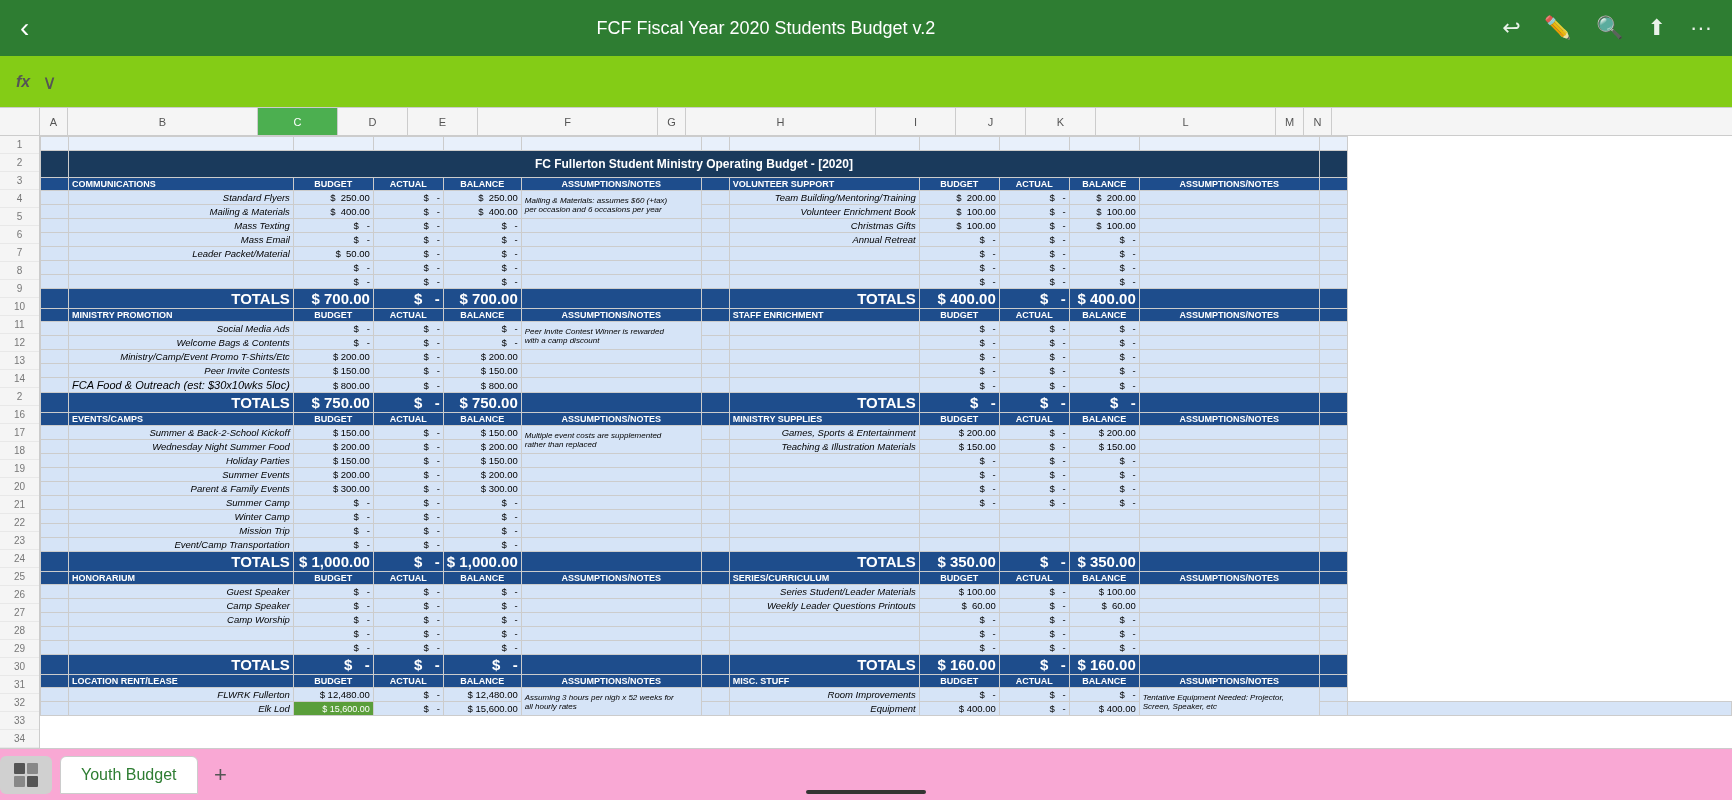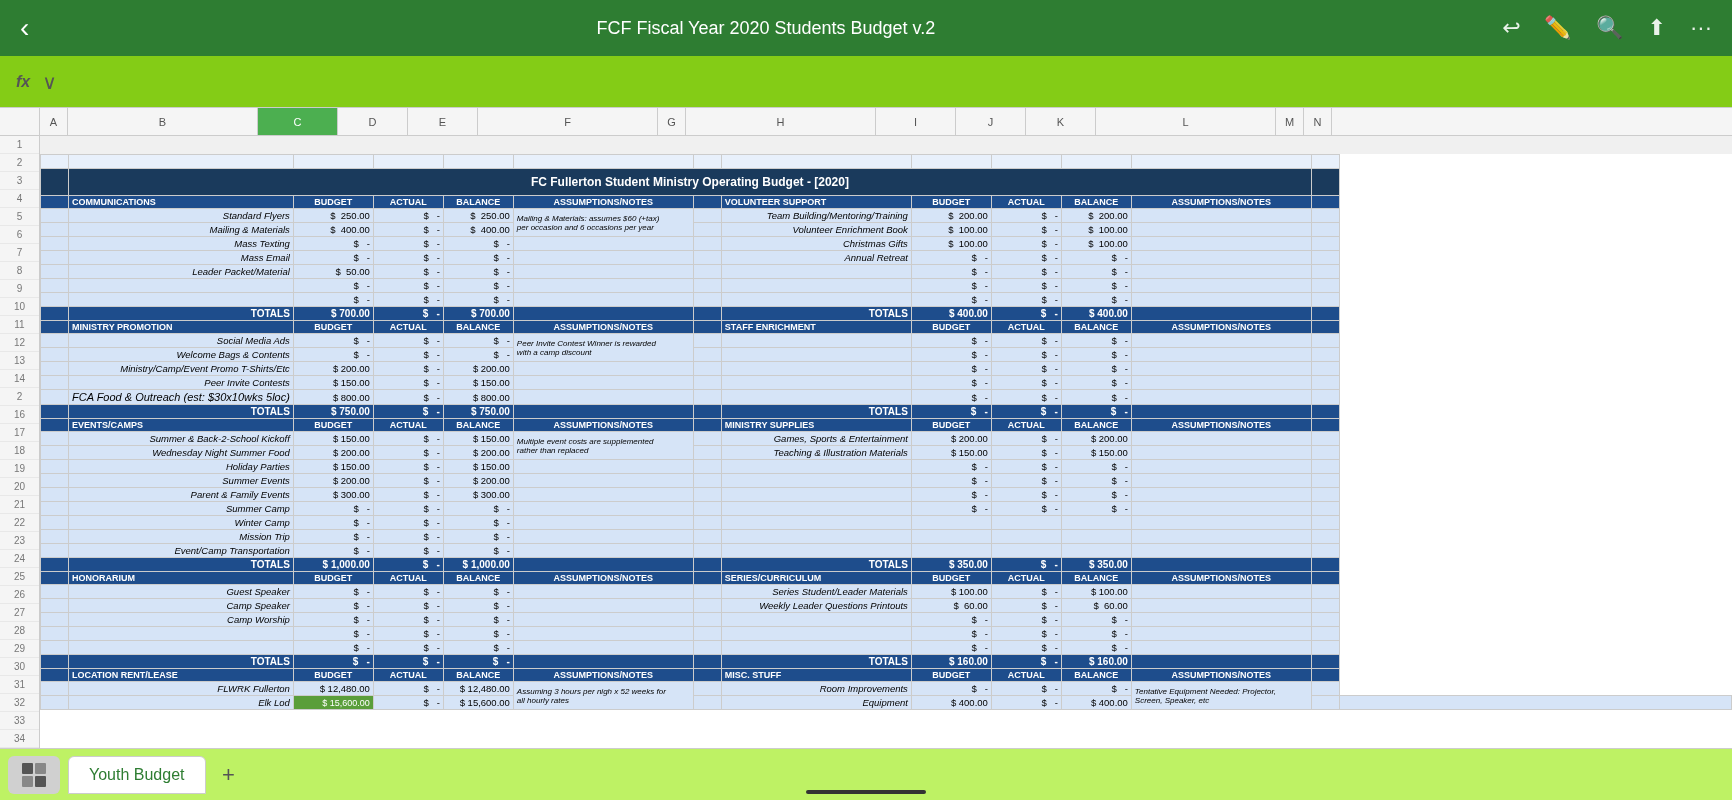--- a/index.html
+++ b/index.html
@@ -74,21 +74,20 @@
       justify-content: center;
       font-size: 10px;
       color: #777;
       border-bottom: 1px solid #e8e8e8;
     }
 
     .sheet-content {
       flex: 1;
       overflow: hidden;
       background: white;
-      margin-top: 18px;
     }
 
     
     .budget-table {
       border-collapse: collapse;
       font-size: 9.5px;
       width: 100%;
     }
     .budget-table td, .budget-table th {
       border: 1px solid #ccc;
@@ -115,44 +114,44 @@
     }
 
     
     .data-row-light td { background: #d6e4f7; }
 
     
     .total-row td {
       background: #1e4d8c;
       color: white;
       font-weight: bold;
-      font-size: 10px;
+      font-size: 15px;
     }
 
     
     .empty-row td { background: #e8f0fb; height: 14px; }
 
     
     .text-right { text-align: right; }
     .text-center { text-align: center; }
     .italic { font-style: italic; }
     .bold { font-weight: bold; }
 
     
     .tab-bar {
       position: fixed;
       bottom: 0;
       left: 0;
       width: 100%;
       height: 52px;
-      background: #bef264;
+      background: #f9a8d4;
       border-top: 1px solid #ccc;
       display: flex;
       align-items: center;
-      padding: 0 8px;
+      padding: 0 0;
       gap: 0;
     }
     .sheet-icon {
       width: 52px;
       height: 38px;
       background: #d0d0d0;
       border-radius: 6px;
       display: flex;
       align-items: center;
       justify-content: center;

